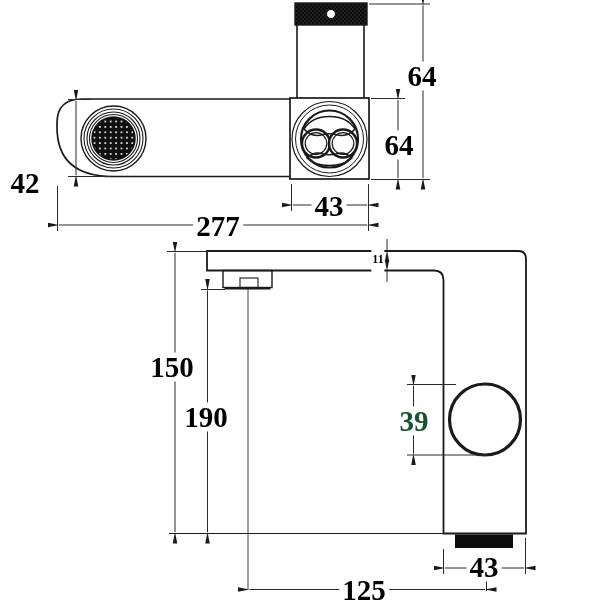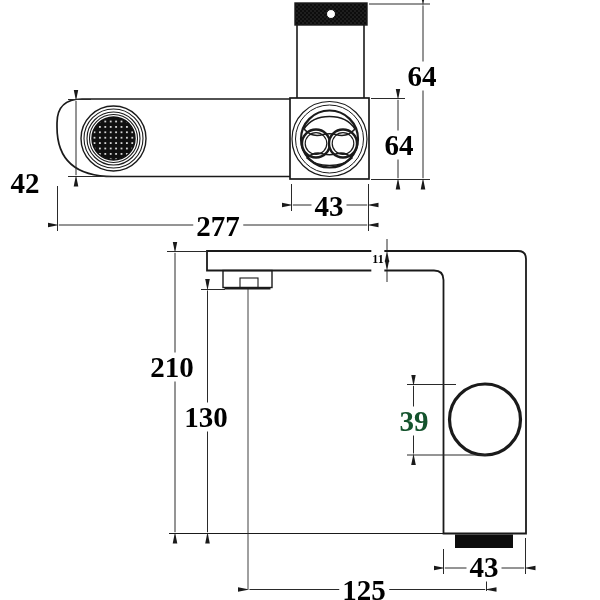--- a/index.html
+++ b/index.html
@@ -126,19 +126,19 @@
     </g>
   </svg>
 
   <div class="dim" style="left:25px;top:139px;margin-top:44px;">42</div>
   <div class="dim" style="left:218px;top:226px;">277</div>
   <div class="dim" style="left:329px;top:206px;">43</div>
   <div class="dim" style="left:399px;top:145px;">64</div>
   <div class="dim" style="left:422px;top:76px;">64</div>
 
   <div class="dim small" style="left:378px;top:259px;">11</div>
-  <div class="dim" style="left:172px;top:367px;">210</div>
-  <div class="dim" style="left:206px;top:417px;">130</div>
+  <div class="dim" style="left:172px;top:367px;">150</div>
+  <div class="dim" style="left:206px;top:417px;">190</div>
   <div class="dim blue" style="left:414px;top:421px;">39</div>
   <div class="dim" style="left:364px;top:590px;">125</div>
   <div class="dim" style="left:484px;top:567px;">43</div>
 
 </div>
 
 </body></html>

